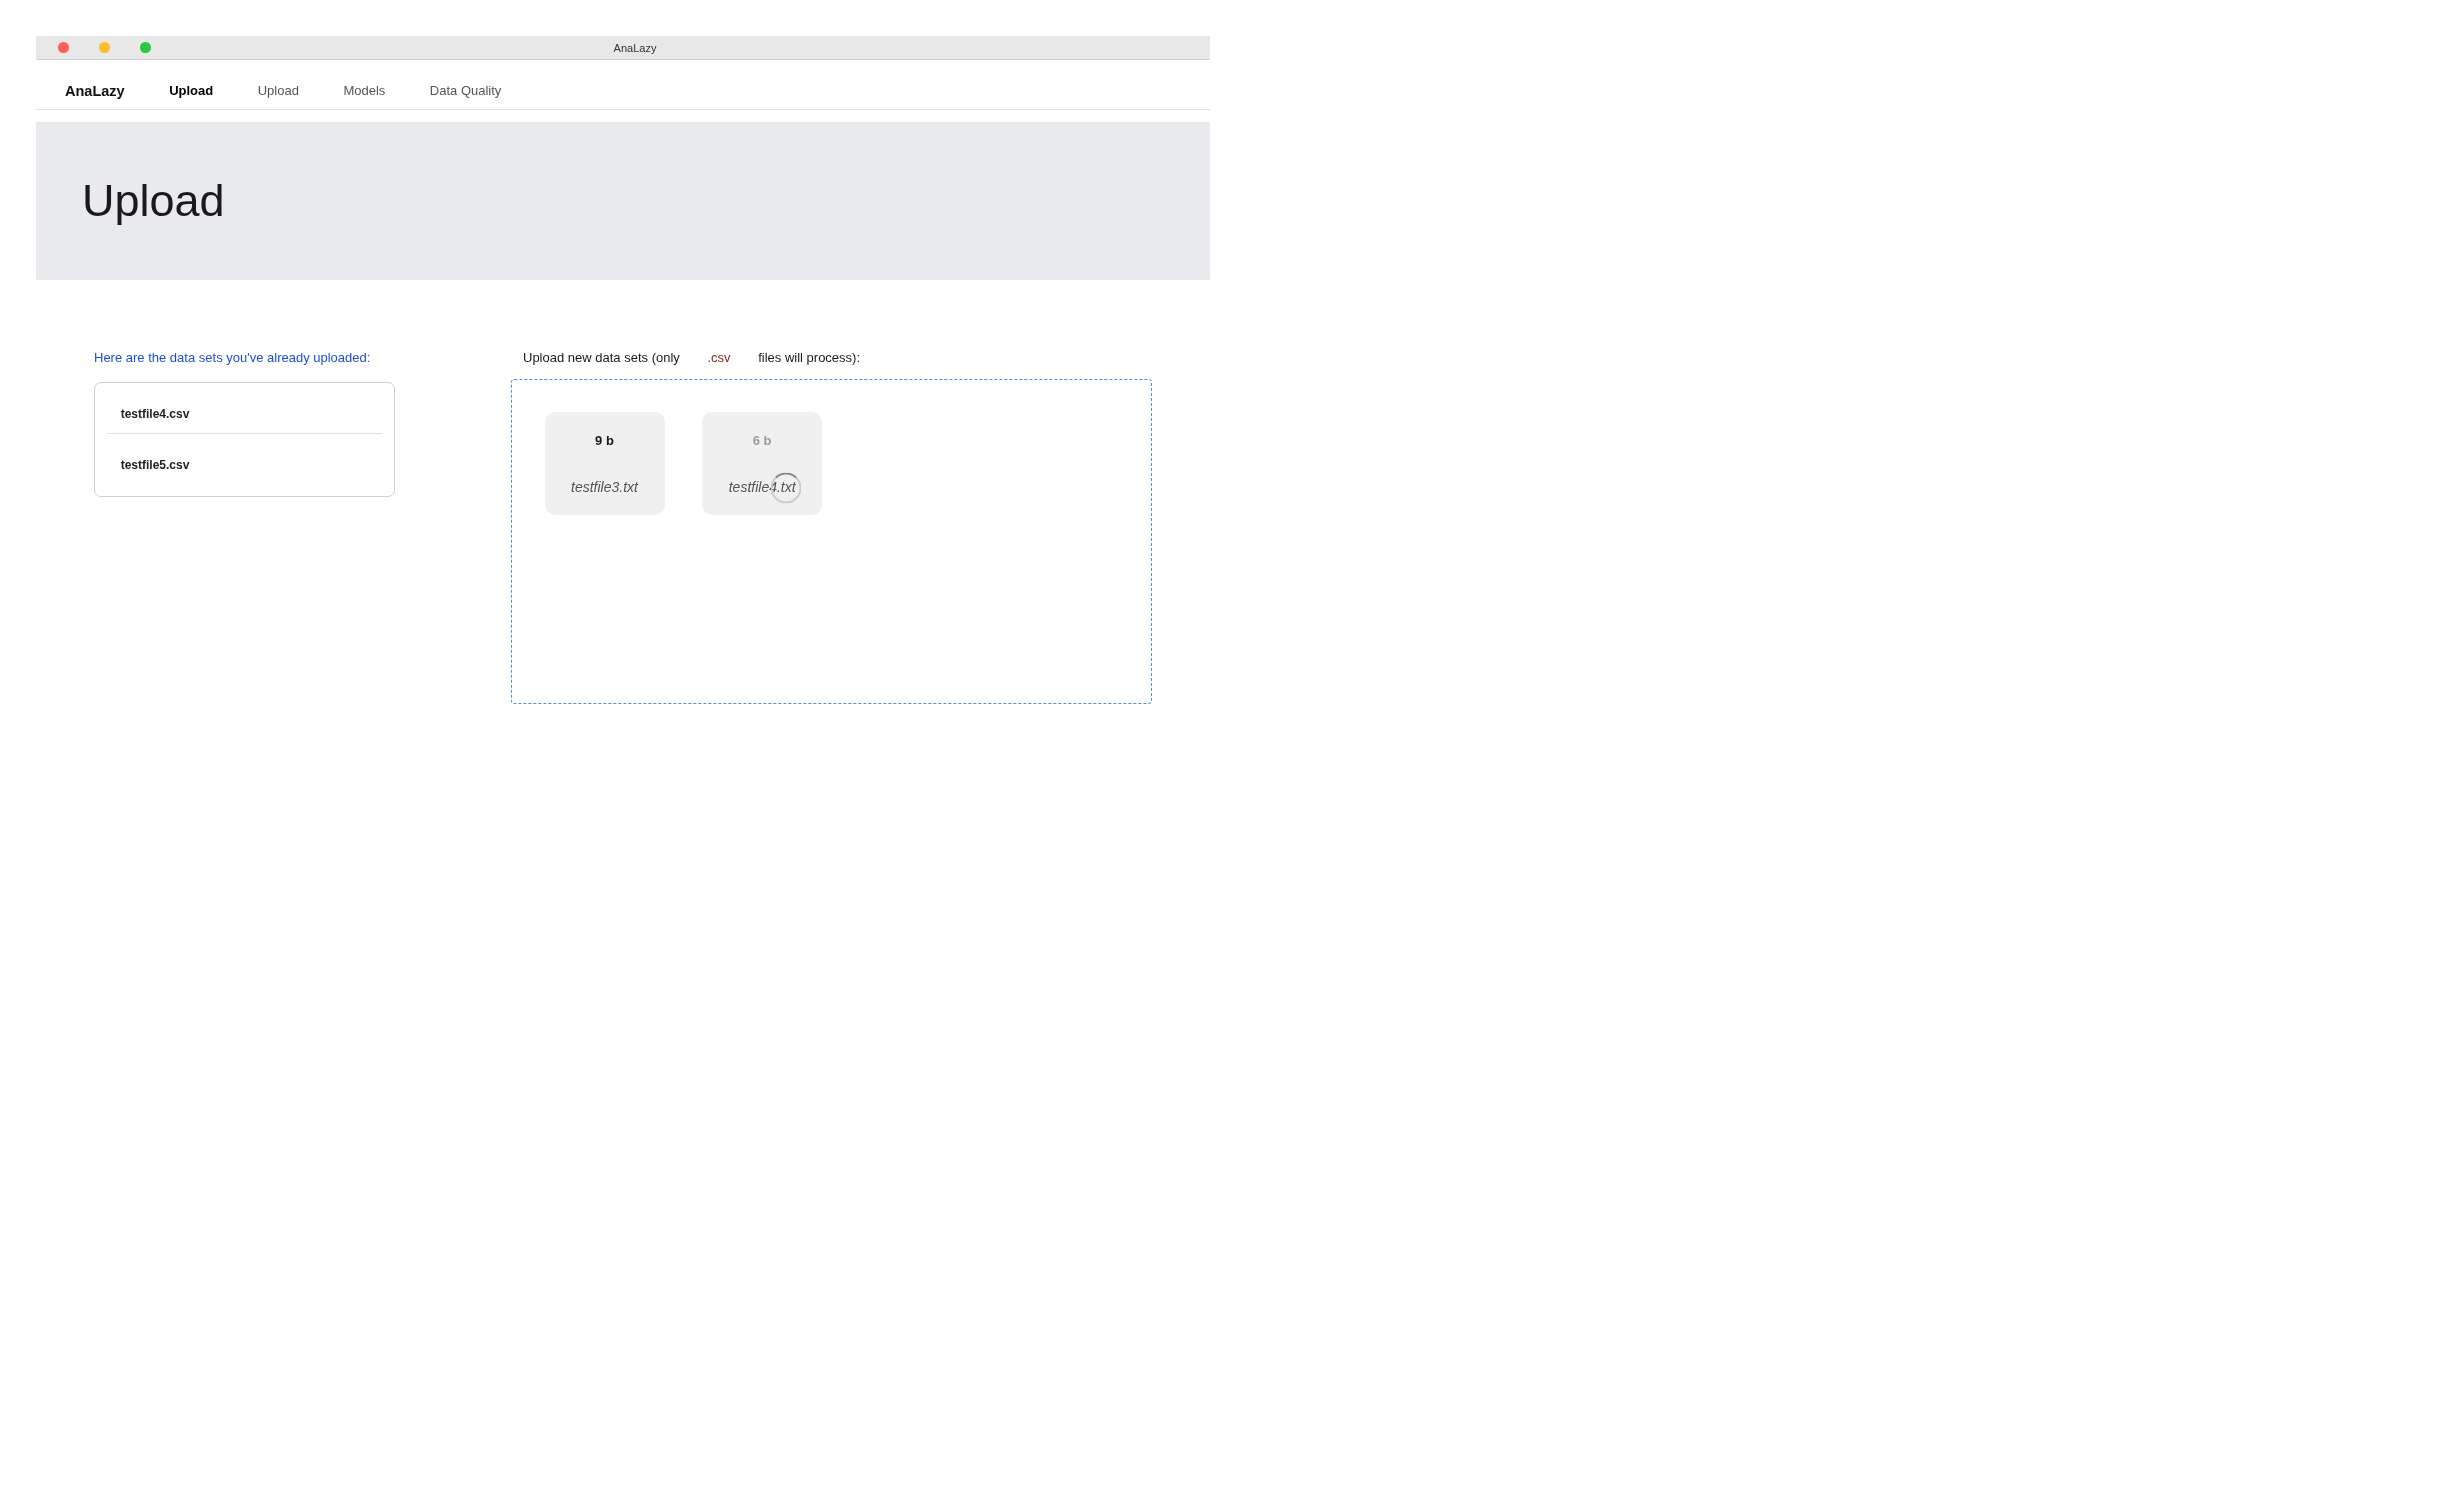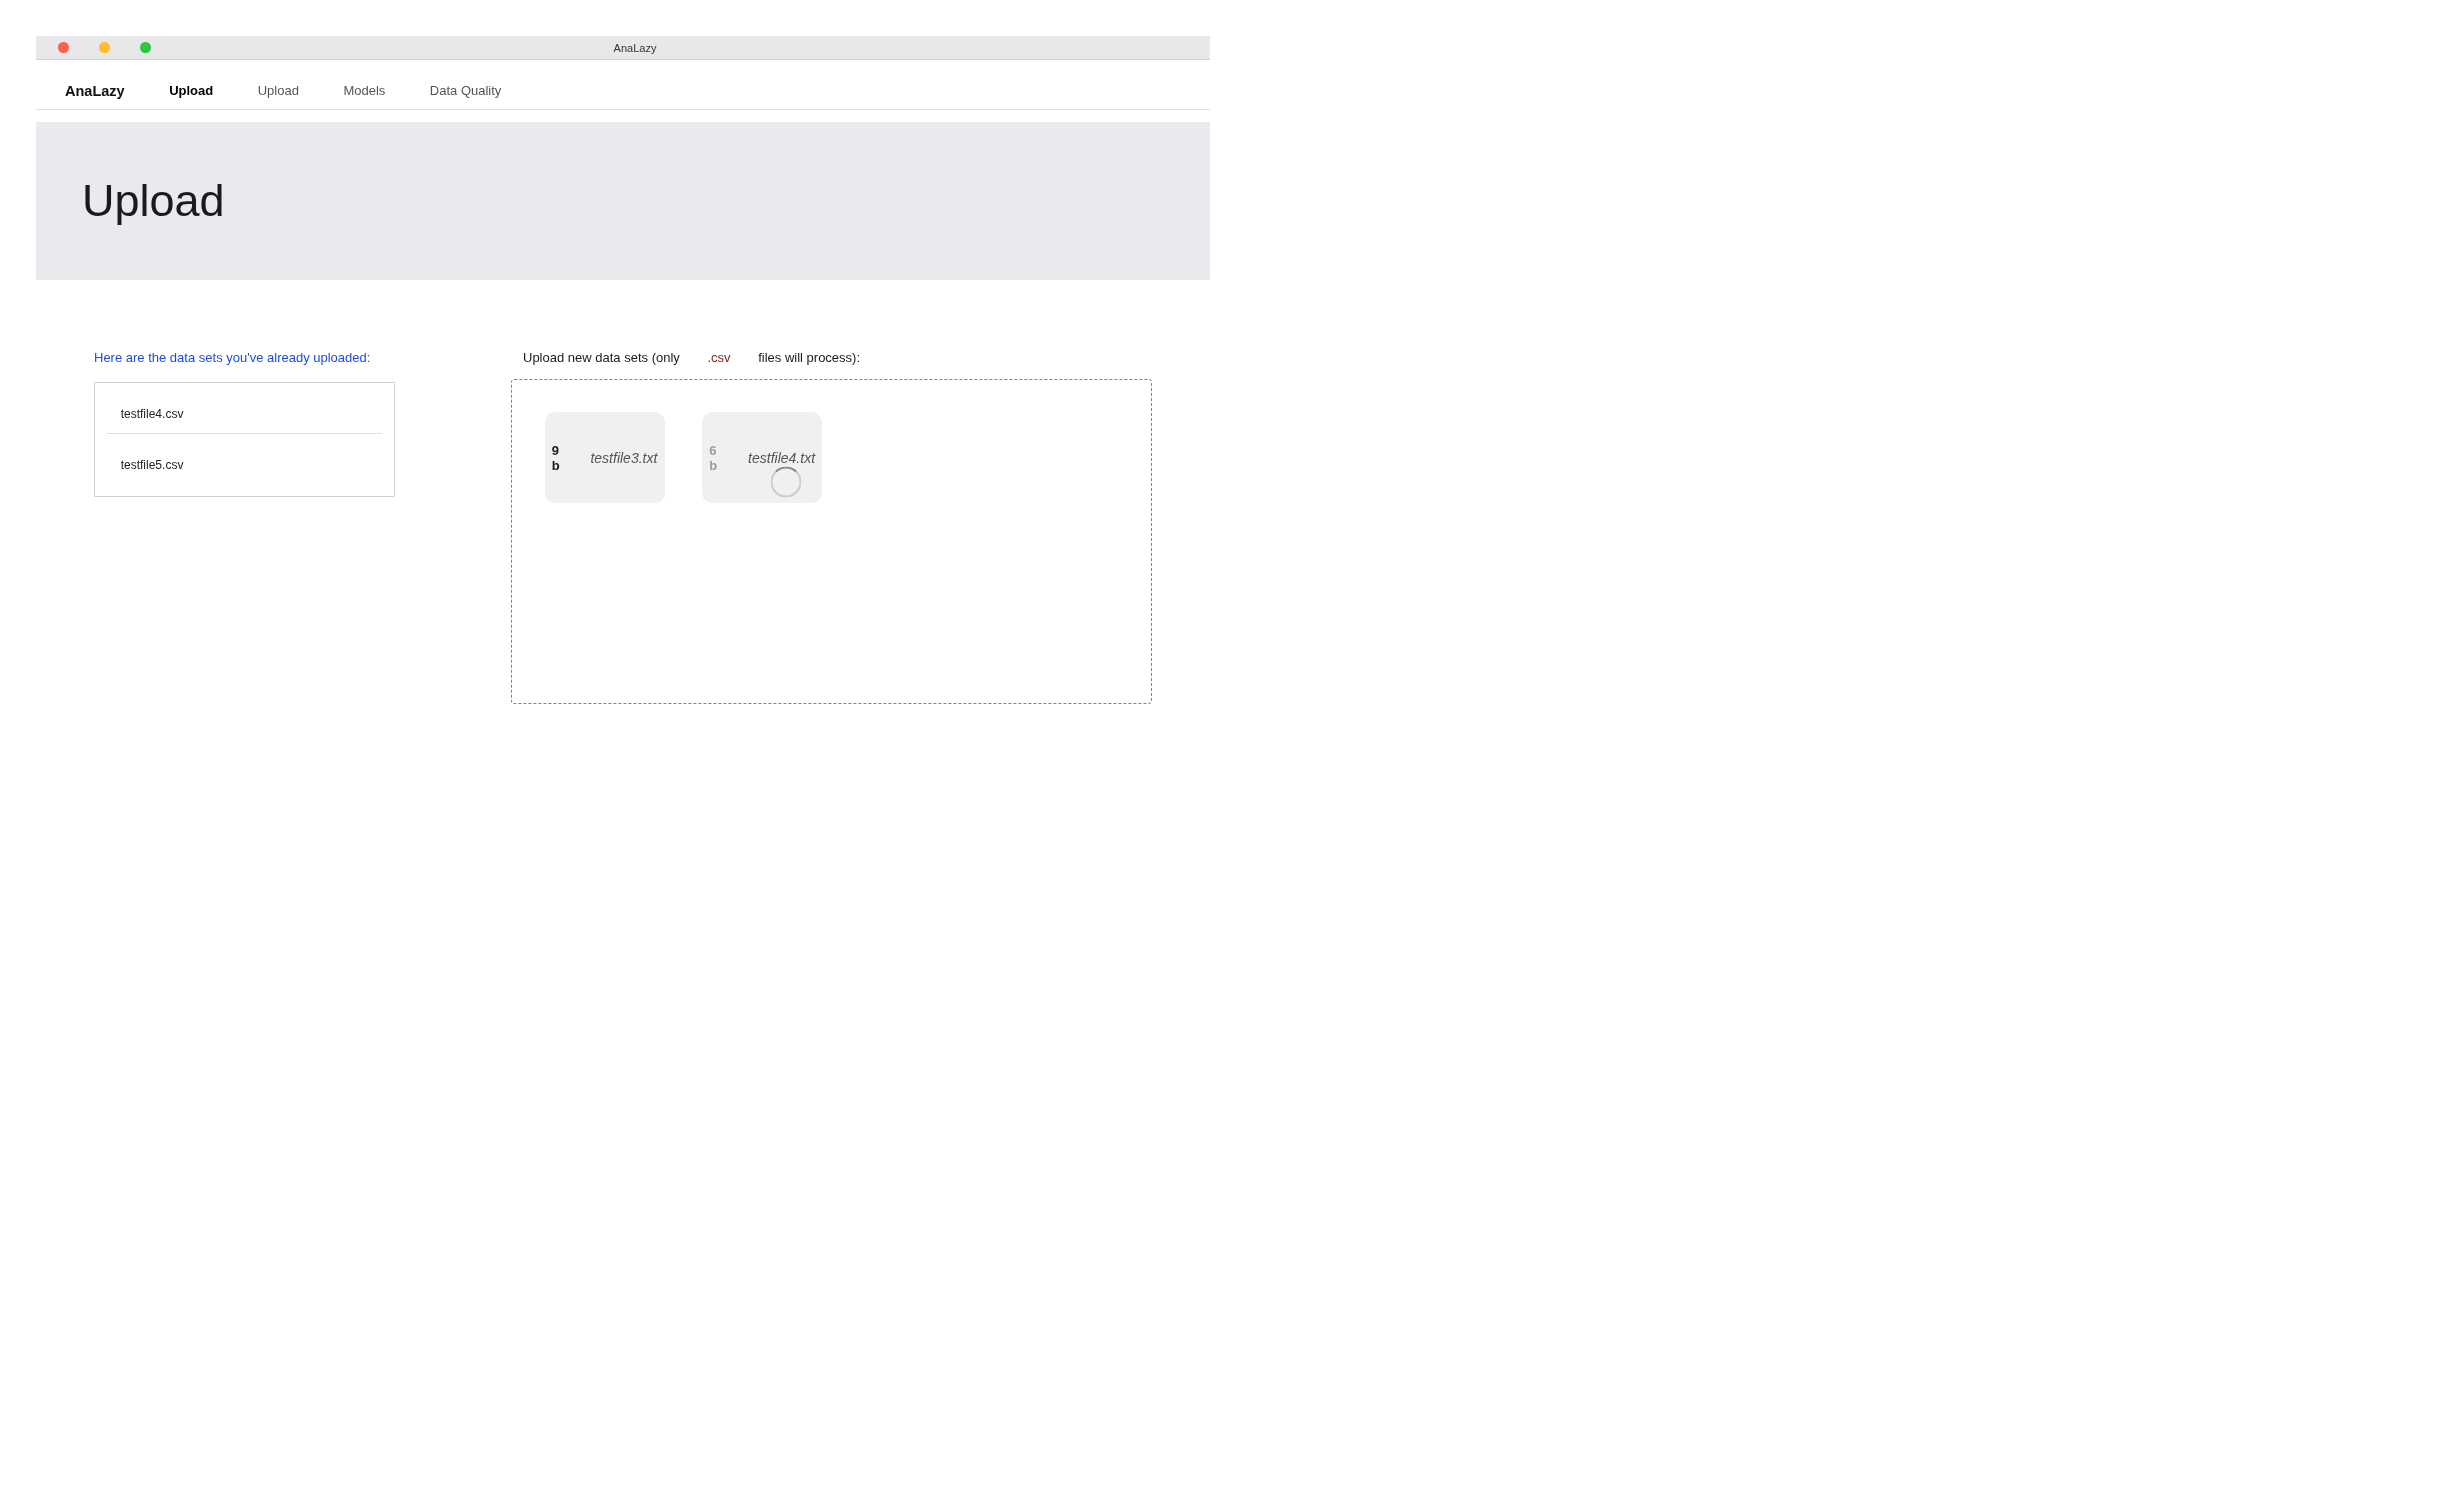--- a/index.html
+++ b/index.html
@@ -106,22 +106,23 @@
 
     .section-label {
       font-size: 13px;
       color: #1d4ed8;
       margin-bottom: 17px;
       font-weight: 400;
     }
 
     .file-list {
       border: 0.9px solid #d0d0d0;
-      border-radius: 1px;
+      border-radius: 7px;
       overflow: hidden;
+      font-weight: bold;
     }
 
     .file-item {
       padding: 12px 13.7px;
       font-size: 12px;
       color: #222;
       border-bottom: 0.9px solid #e0e0e0;
       background: #fff;
     }
 
@@ -153,24 +154,25 @@
       background: #fff;
       display: flex;
       flex-wrap: wrap;
       align-content: flex-start;
       gap: 13.7px;
     }
 
     
     .file-card {
       width: 120px;
-      height: 91px;
+      height: 103px;
       background: #f0f0f0;
       border-radius: 10.3px;
       display: flex;
+      flex-direction: column;
       align-items: center;
       justify-content: center;
       padding: 10.3px;
       gap: 6.8px;
     }
 
     .file-card .file-size {
       font-size: 13px;
       font-weight: 700;
       color: #1a1a1a;

